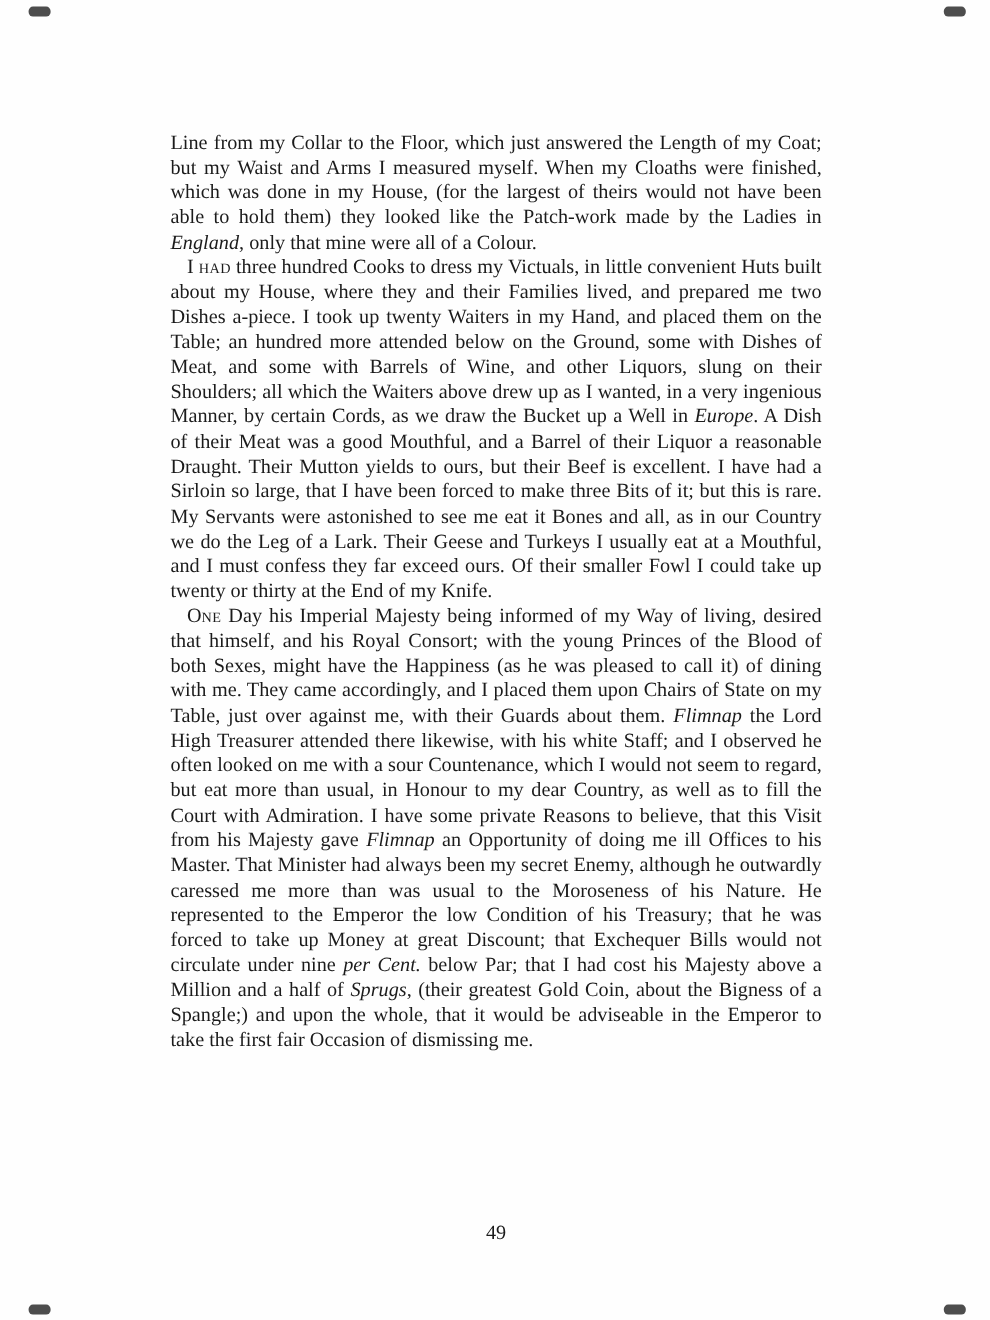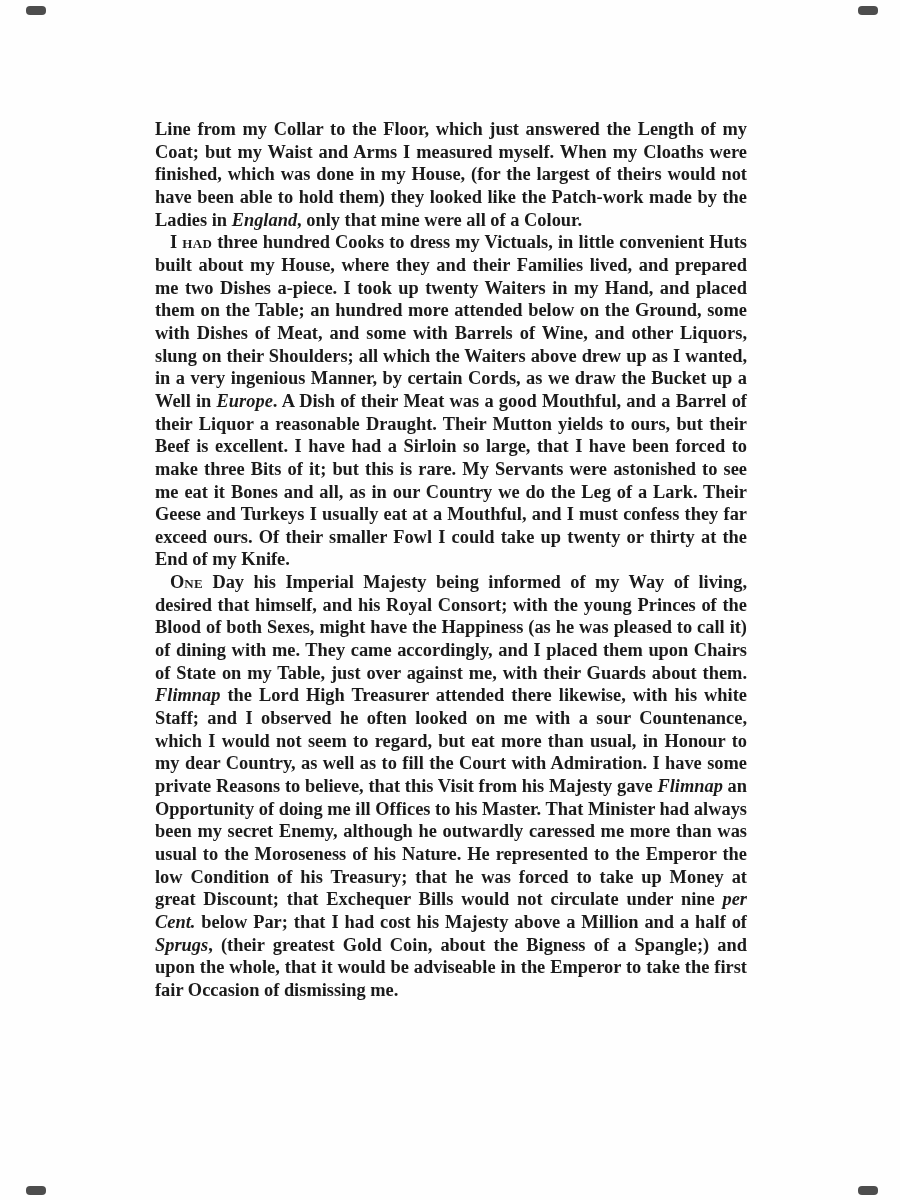--- a/index.html
+++ b/index.html
@@ -9,21 +9,20 @@
   }
   .page {
     position: relative;
     width: 900px;
     height: 1200px;
     margin: 0 auto;
     background: #fefefe;
     overflow: hidden;
     font-family: "Liberation Serif", "DejaVu Serif", serif;
     color: #1b1b1b;
-    font-weight: bold;
   }
   .scan-mark {
     position: absolute;
     width: 20px;
     height: 9px;
     background: #2e2e2e;
     border-radius: 4px;
     opacity: 0.85;
   }
   .scan-mark.tl { left: 26px;  top: 6px; }
@@ -73,13 +72,14 @@
   <div class="scan-mark tr"></div>
   <div class="scan-mark bl"></div>
   <div class="scan-mark br"></div>
 
   <main class="text-block">
       <p><span>Line from my Collar to the Floor, which just answered the Length of my Coat; but my Waist and Arms I measured myself. When my Cloaths were finished, which was done in my House, (for the largest of theirs would not have been able to hold them) they looked like the Patch-work made by the Ladies in </span><span class="italic">England</span><span>, only that mine were all of a Colour.</span></p>
       <p class="indent"><span>I </span><span class="smallcaps">had</span><span> three hundred Cooks to dress my Victuals, in little convenient Huts built about my House, where they and their Families lived, and prepared me two Dishes a-piece. I took up twenty Waiters in my Hand, and placed them on the Table; an hundred more attended below on the Ground, some with Dishes of Meat, and some with Barrels of Wine, and other Liquors, slung on their Shoulders; all which the Waiters above drew up as I wanted, in a very ingenious Manner, by certain Cords, as we draw the Bucket up a Well in </span><span class="italic">Europe</span><span>. A Dish of their Meat was a good Mouthful, and a Barrel of their Liquor a reasonable Draught. Their Mutton yields to ours, but their Beef is excellent. I have had a Sirloin so large, that I have been forced to make three Bits of it; but this is rare. My Servants were astonished to see me eat it Bones and all, as in our Country we do the Leg of a Lark. Their Geese and Turkeys I usually eat at a Mouthful, and I must confess they far exceed ours. Of their smaller Fowl I could take up twenty or thirty at the End of my Knife.</span></p>
       <p class="indent"><span>O</span><span class="smallcaps">ne</span><span> Day his Imperial Majesty being informed of my Way of living, desired that himself, and his Royal Consort; with the young Princes of the Blood of both Sexes, might have the Happiness (as he was pleased to call it) of dining with me. They came accordingly, and I placed them upon Chairs of State on my Table, just over against me, with their Guards about them. </span><span class="italic">Flimnap</span><span> the Lord High Treasurer attended there likewise, with his white Staff; and I observed he often looked on me with a sour Countenance, which I would not seem to regard, but eat more than usual, in Honour to my dear Country, as well as to fill the Court with Admiration. I have some private Reasons to believe, that this Visit from his Majesty gave </span><span class="italic">Flimnap</span><span> an Opportunity of doing me ill Offices to his Master. That Minister had always been my secret Enemy, although he outwardly caressed me more than was usual to the Moroseness of his Nature. He represented to the Emperor the low Condition of his Treasury; that he was forced to take up Money at great Discount; that Exchequer Bills would not circulate under nine </span><span class="italic">per Cent.</span><span> below Par; that I had cost his Majesty above a Million and a half of </span><span class="italic">Sprugs</span><span>, (their greatest Gold Coin, about the Bigness of a Spangle;) and upon the whole, that it would be adviseable in the Emperor to take the first fair Occasion of dismissing me.</span></p>
     </main>
 
+  <div class="page-number">49</div>
 </div>
 
 </body></html>

